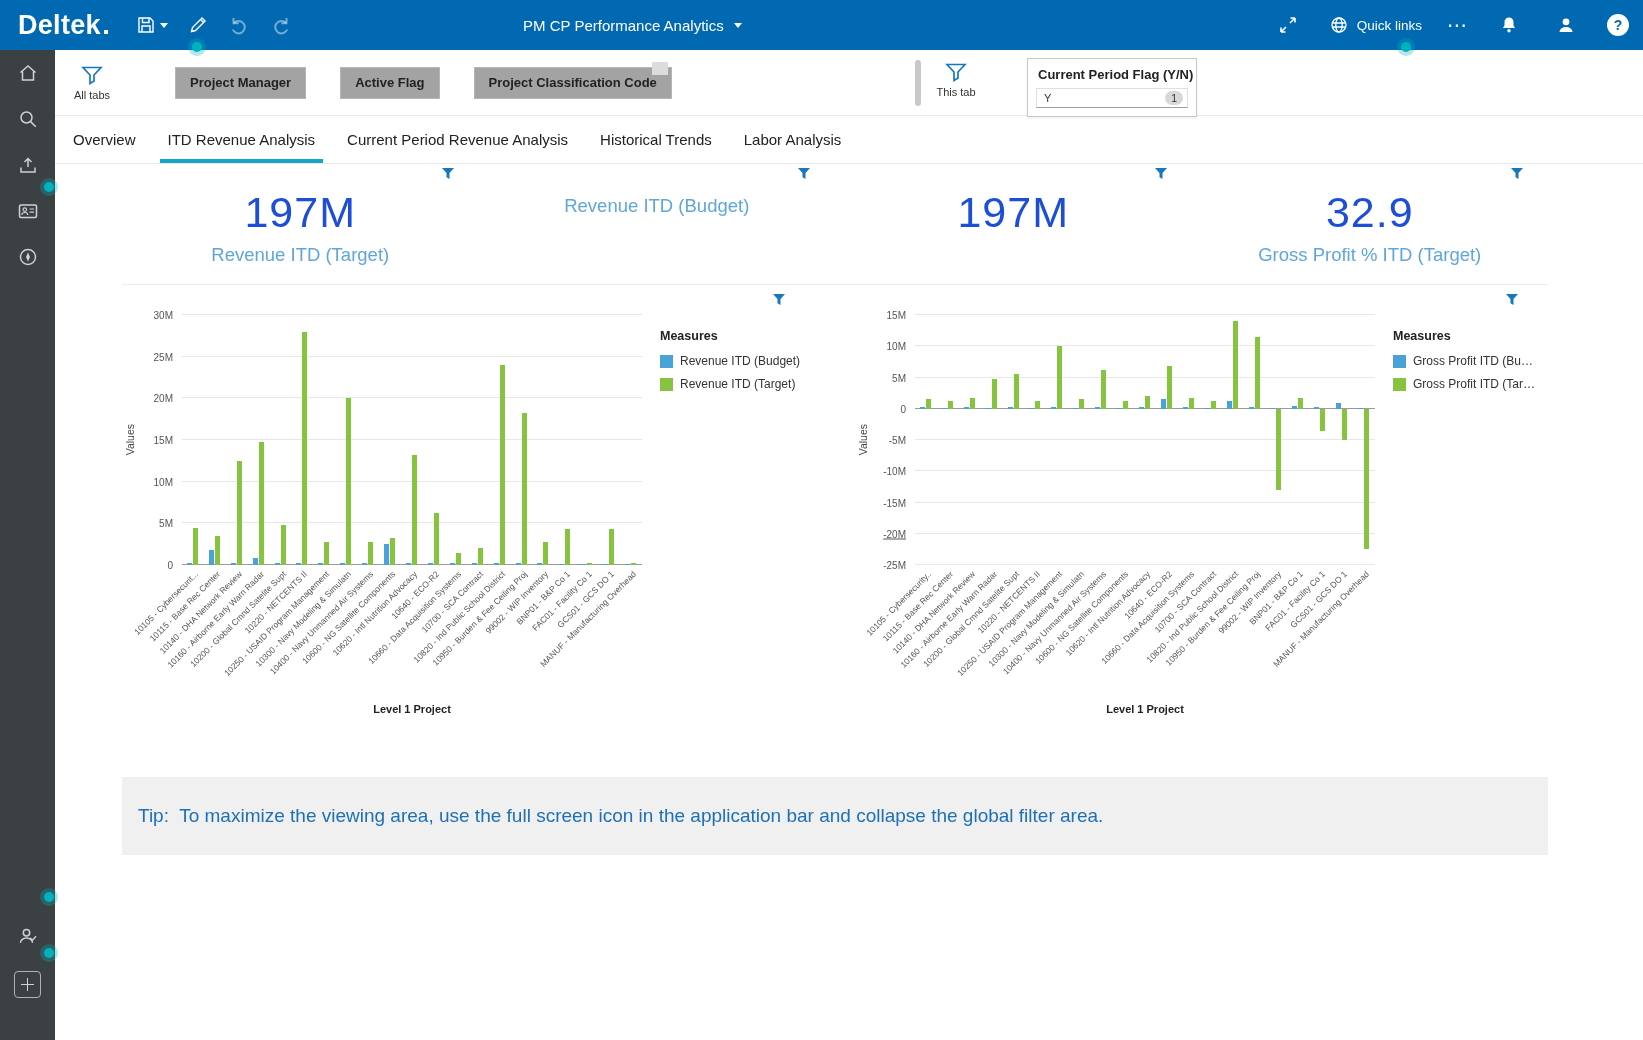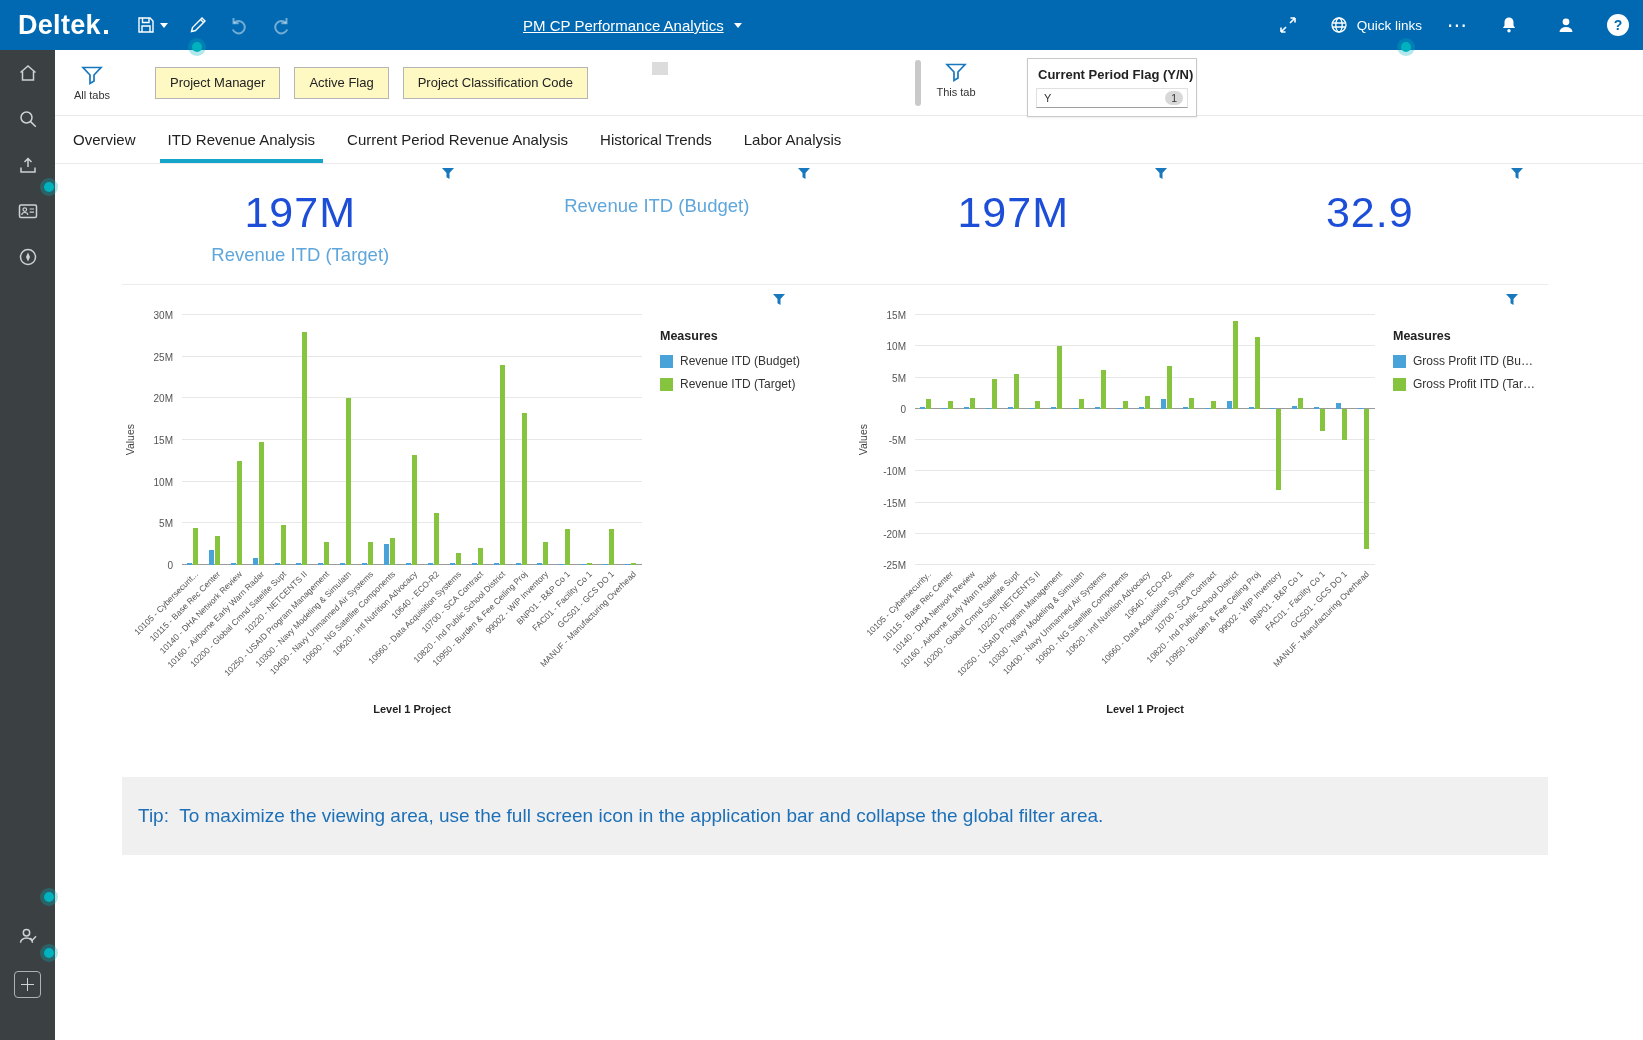--- a/index.html
+++ b/index.html
@@ -7,21 +7,21 @@
   body { position:relative; font-family:"Liberation Sans","DejaVu Sans",sans-serif; background:#fff; overflow:hidden; }
   svg { display:block; }
 
   
   .topbar { position:absolute; top:0; left:0; right:0; height:50px; background:#0069b1; display:flex; align-items:center; color:#fff; z-index:30; }
   .brand { display:flex; align-items:baseline; margin-left:18px; font-size:27px; font-weight:bold; letter-spacing:.3px; cursor:default; }
   .logo-dot { width:4px; height:4px; background:#fff; margin-left:3px; }
   .tb-left { display:flex; align-items:center; margin-left:22px; gap:8px; }
   .tb-btn { display:flex; align-items:center; gap:4px; padding:6px; cursor:pointer; }
   .caret { width:0; height:0; border-left:4px solid transparent; border-right:4px solid transparent; border-top:5px solid #fff; }
-  .tb-title { position:absolute; left:523px; top:0; height:50px; display:flex; align-items:center; gap:10px; font-size:15px; cursor:pointer;text-decoration:underline; }
+  .tb-title { position:absolute; left:523px; top:0; height:50px; display:flex; align-items:center; gap:10px; font-size:15px; cursor:pointer; }
   .tb-right { position:absolute; right:14px; top:0; height:50px; display:flex; align-items:center; gap:25px; }
   .quick-links { display:flex; align-items:center; gap:8px; font-size:13.5px; cursor:pointer; }
   .more-dots { font-size:20px; letter-spacing:1px; cursor:pointer; line-height:1; }
   .help-circle { width:22px; height:22px; border-radius:50%; background:#fff; color:#0069b1; font-weight:bold; font-size:14px; display:flex; align-items:center; justify-content:center; cursor:pointer; }
 
   
   .sidebar { position:absolute; top:50px; left:0; bottom:0; width:55px; background:#3b4043; display:flex; flex-direction:column; align-items:center; z-index:20; }
   .side-icon { width:55px; height:46px; display:flex; align-items:center; justify-content:center; cursor:pointer; }
   .side-bottom { margin-top:auto; margin-bottom:42px; display:flex; flex-direction:column; align-items:center; gap:12px; }
   .plus-btn { width:27px; height:27px; border:1.5px solid #aeb2b4; border-radius:4px; position:relative; cursor:pointer; }
@@ -30,21 +30,21 @@
   .plus-btn::after { top:6px; bottom:6px; left:11.5px; width:1.6px; }
 
   
   .main { position:absolute; top:50px; left:55px; right:0; bottom:0; background:#fff; }
 
   .filter-row { height:66px; position:relative; border-bottom:1px solid #e9e9e9; display:flex; align-items:center; background:#fff; }
   .funnel-group { display:flex; flex-direction:column; align-items:center; gap:3px; cursor:pointer; }
   .all-tabs { margin-left:8px; width:58px; }
   .funnel-label { font-size:11px; color:#333; }
   .chips { display:flex; gap:14px; margin-left:34px; }
-  .chip { border:1px solid #b5b5b5; background:#fef9c3; height:32px; padding:0 14px; font-size:13px; font-weight:normal; color:#222; display:flex; align-items:center; cursor:pointer; white-space:nowrap; }
+  .chip { border:1px solid #b5b5b5; background:#a3a3a3; height:32px; padding:0 14px; font-size:13px; font-weight:bold; color:#222; display:flex; align-items:center; cursor:pointer; white-space:nowrap;margin-left:20px; }
   .chips-scroll { position:absolute; left:597px; top:12px; width:16px; height:13px; background:#dcdcdc; cursor:pointer; }
   .filter-grip { position:absolute; left:860px; top:10px; width:6px; height:46px; background:#c9c9c9; border-radius:3px; cursor:col-resize; }
   .this-tab { position:absolute; left:872px; top:11px; width:58px; }
   .cp-card { position:absolute; left:972px; top:8px; width:170px; background:#fff; border:1px solid #c9c9c9; box-shadow:0 1px 2px rgba(0,0,0,.08); }
   .cp-label { font-size:13px; font-weight:bold; color:#222; padding:8px 10px 6px; white-space:nowrap; }
   .cp-value-row { margin:0 8px 8px; border:1px solid #e0e0e0; border-bottom:1px solid #9e9e9e; display:flex; align-items:center; justify-content:space-between; padding:2px 4px 2px 7px; cursor:text; }
   .cp-value { font-size:11px; color:#333; }
   .cp-count { background:#d8d8d8; border-radius:8px; font-size:10.5px; color:#333; padding:1px 6px; }
 
   .tabs-row { height:48px; display:flex; align-items:stretch; padding-left:18px; gap:32px; border-bottom:1px solid #ebebeb; background:#fff; }
@@ -264,20 +264,21 @@
           </span>
         <div class="kpi-value">197M</div>
       </div>
       <div class="kpi">
         <span class="kpi-funnel">
             <svg width="14" height="13" viewBox="0 0 14 13">
               <path d="M1 1 h12 l-4.5 5 v6 l-3 -1.8 V6 z" fill="#1778be"></path>
             </svg>
           </span>
         <div class="kpi-value">32.9</div>
+        <div class="kpi-label">Gross Profit % ITD (Target)</div>
       </div>
     </div>
 
     <div class="charts-row">
 
       <div class="chart">
         <span class="chart-funnel">
             <svg width="14" height="13" viewBox="0 0 14 13">
               <path d="M1 1 h12 l-4.5 5 v6 l-3 -1.8 V6 z" fill="#1778be"></path>
             </svg>
@@ -433,21 +434,21 @@
       <div class="chart">
         <span class="chart-funnel">
             <svg width="14" height="13" viewBox="0 0 14 13">
               <path d="M1 1 h12 l-4.5 5 v6 l-3 -1.8 V6 z" fill="#1778be"></path>
             </svg>
           </span>
         <div class="chart-grid">
           <div class="y-title">Values</div>
           <div class="y-ticks">
               <div class="ytick" style="bottom: 0%;">-25M</div>
-              <div class="ytick" style="bottom: 12.5%;">-20M</div>
+              <div class="ytick" style="bottom: 12.5%; text-decoration: underline;">-20M</div>
               <div class="ytick" style="bottom: 25%;">-15M</div>
               <div class="ytick" style="bottom: 37.5%;">-10M</div>
               <div class="ytick" style="bottom: 50%;">-5M</div>
               <div class="ytick" style="bottom: 62.5%;">0</div>
               <div class="ytick" style="bottom: 75%;">5M</div>
               <div class="ytick" style="bottom: 87.5%;">10M</div>
               <div class="ytick" style="bottom: 100%;">15M</div>
             </div>
           <div class="plot">
             <div class="gridlines">

